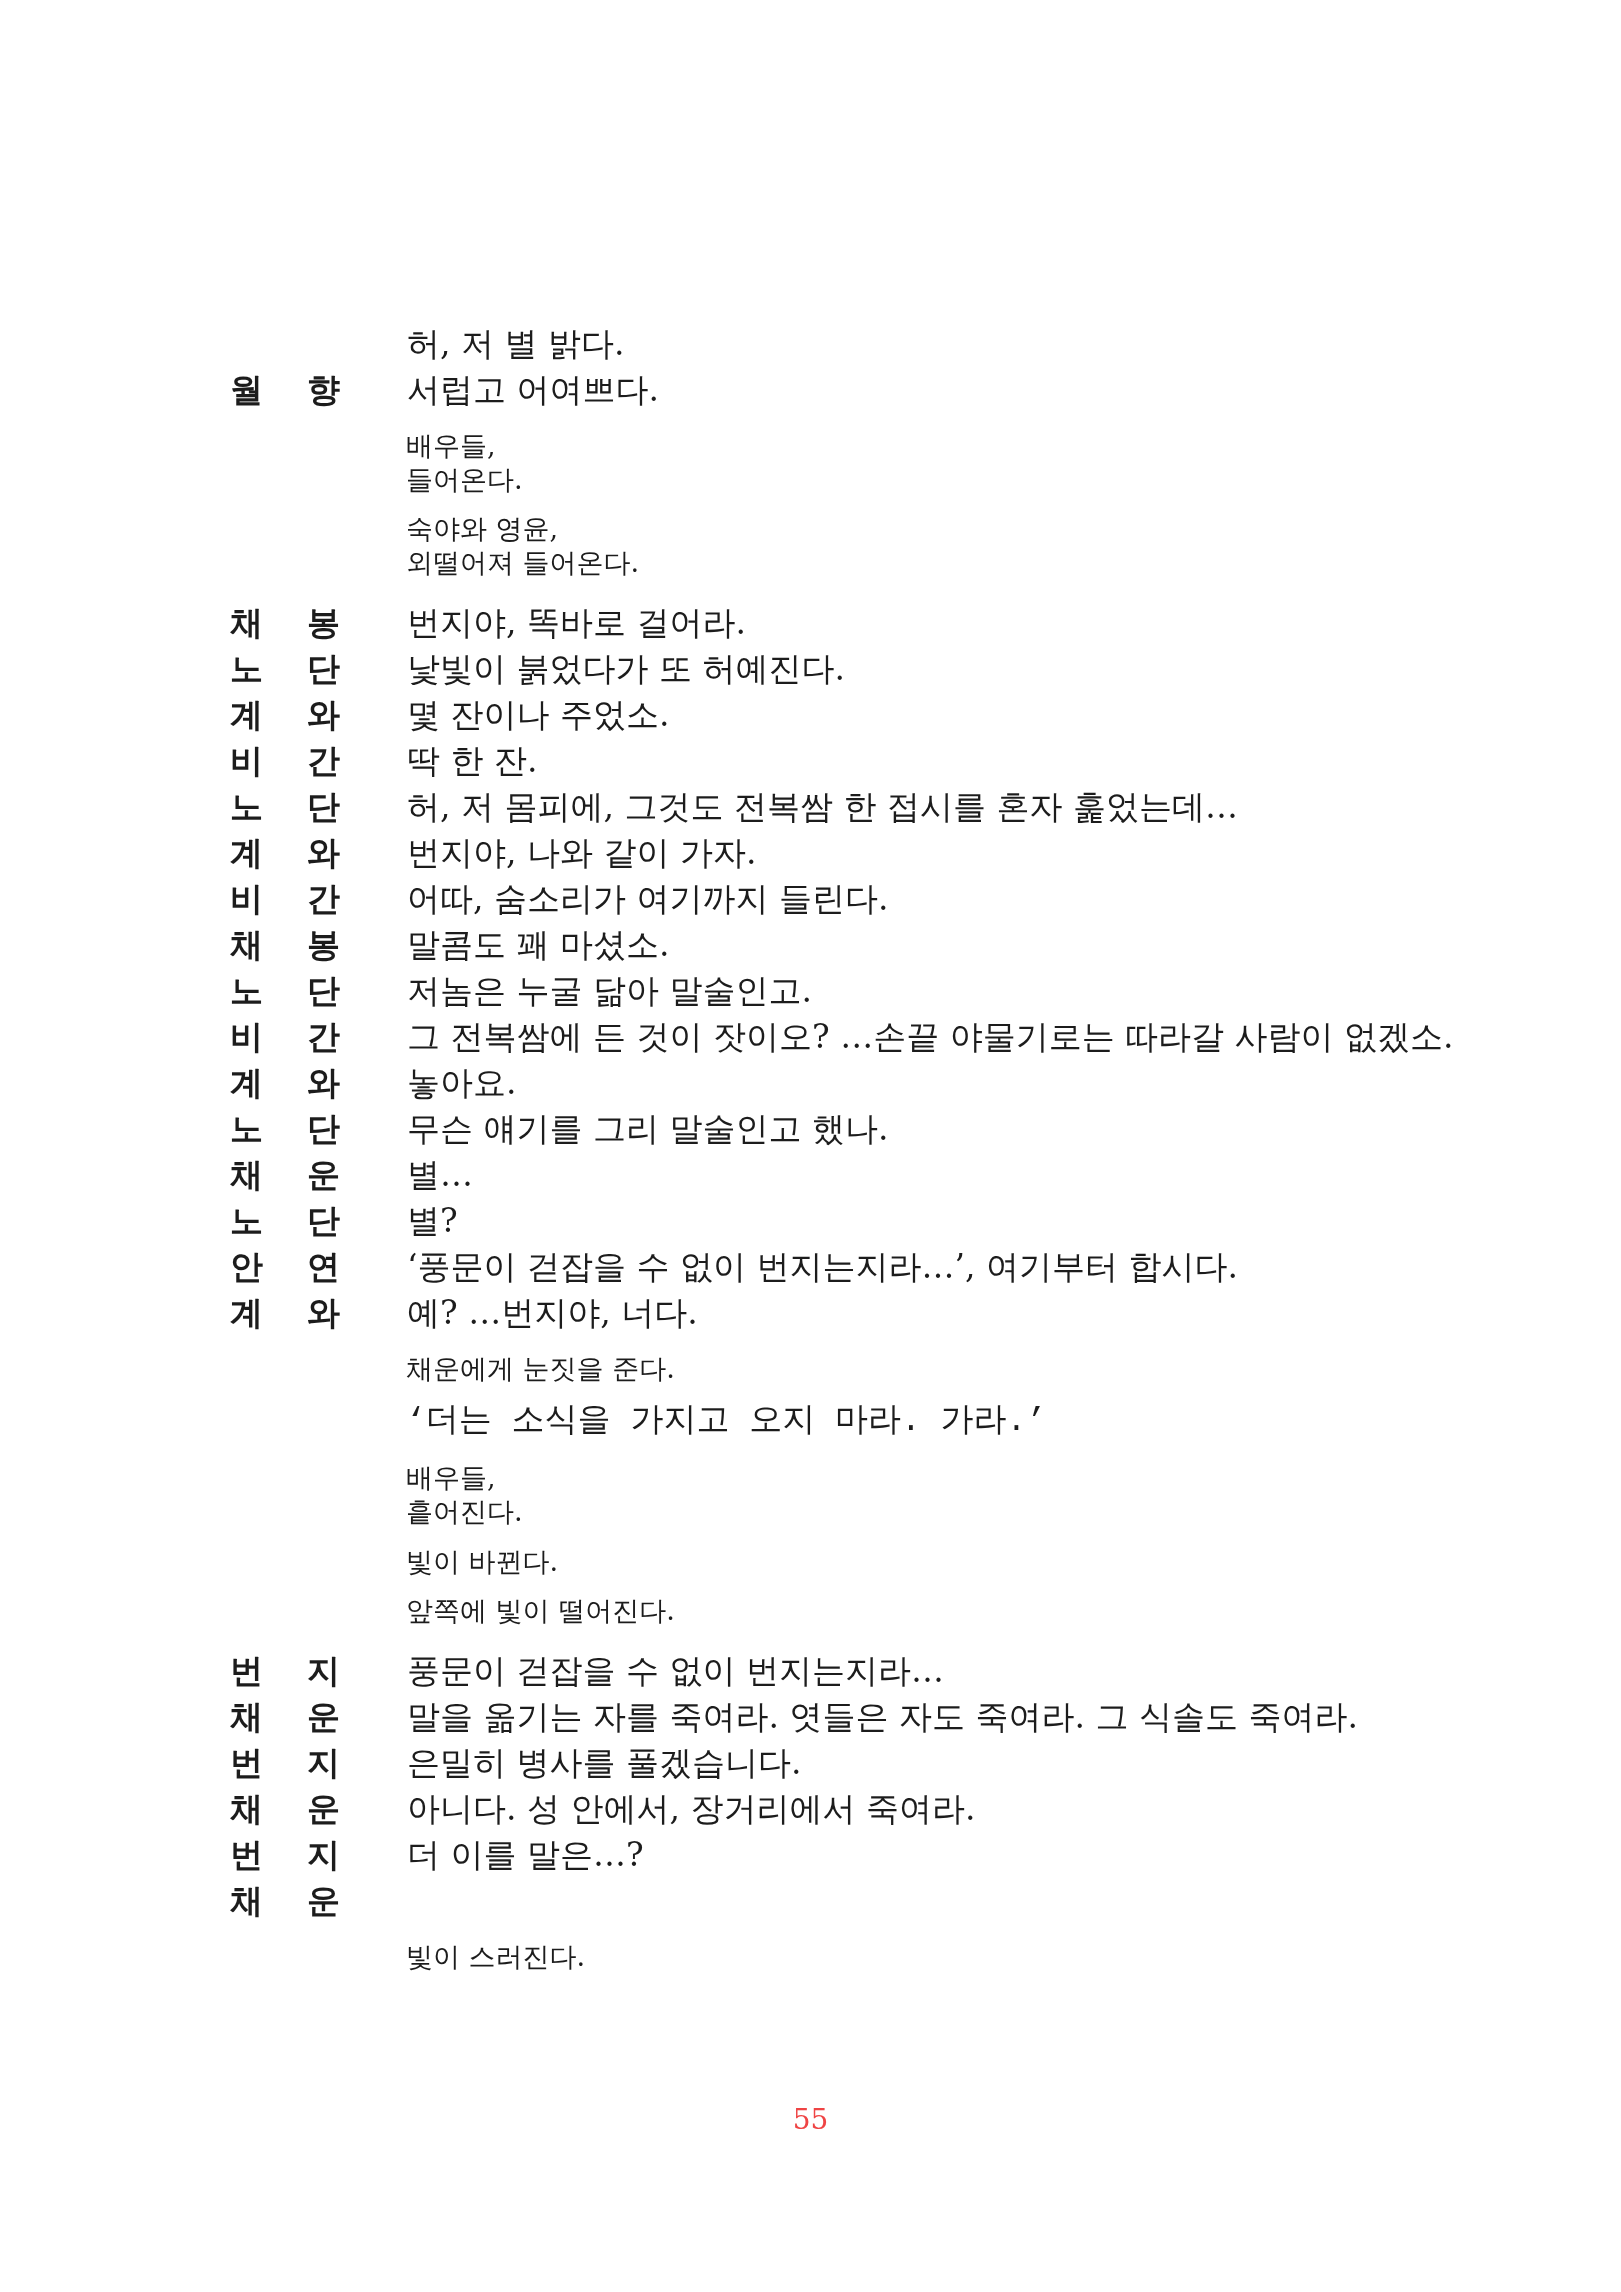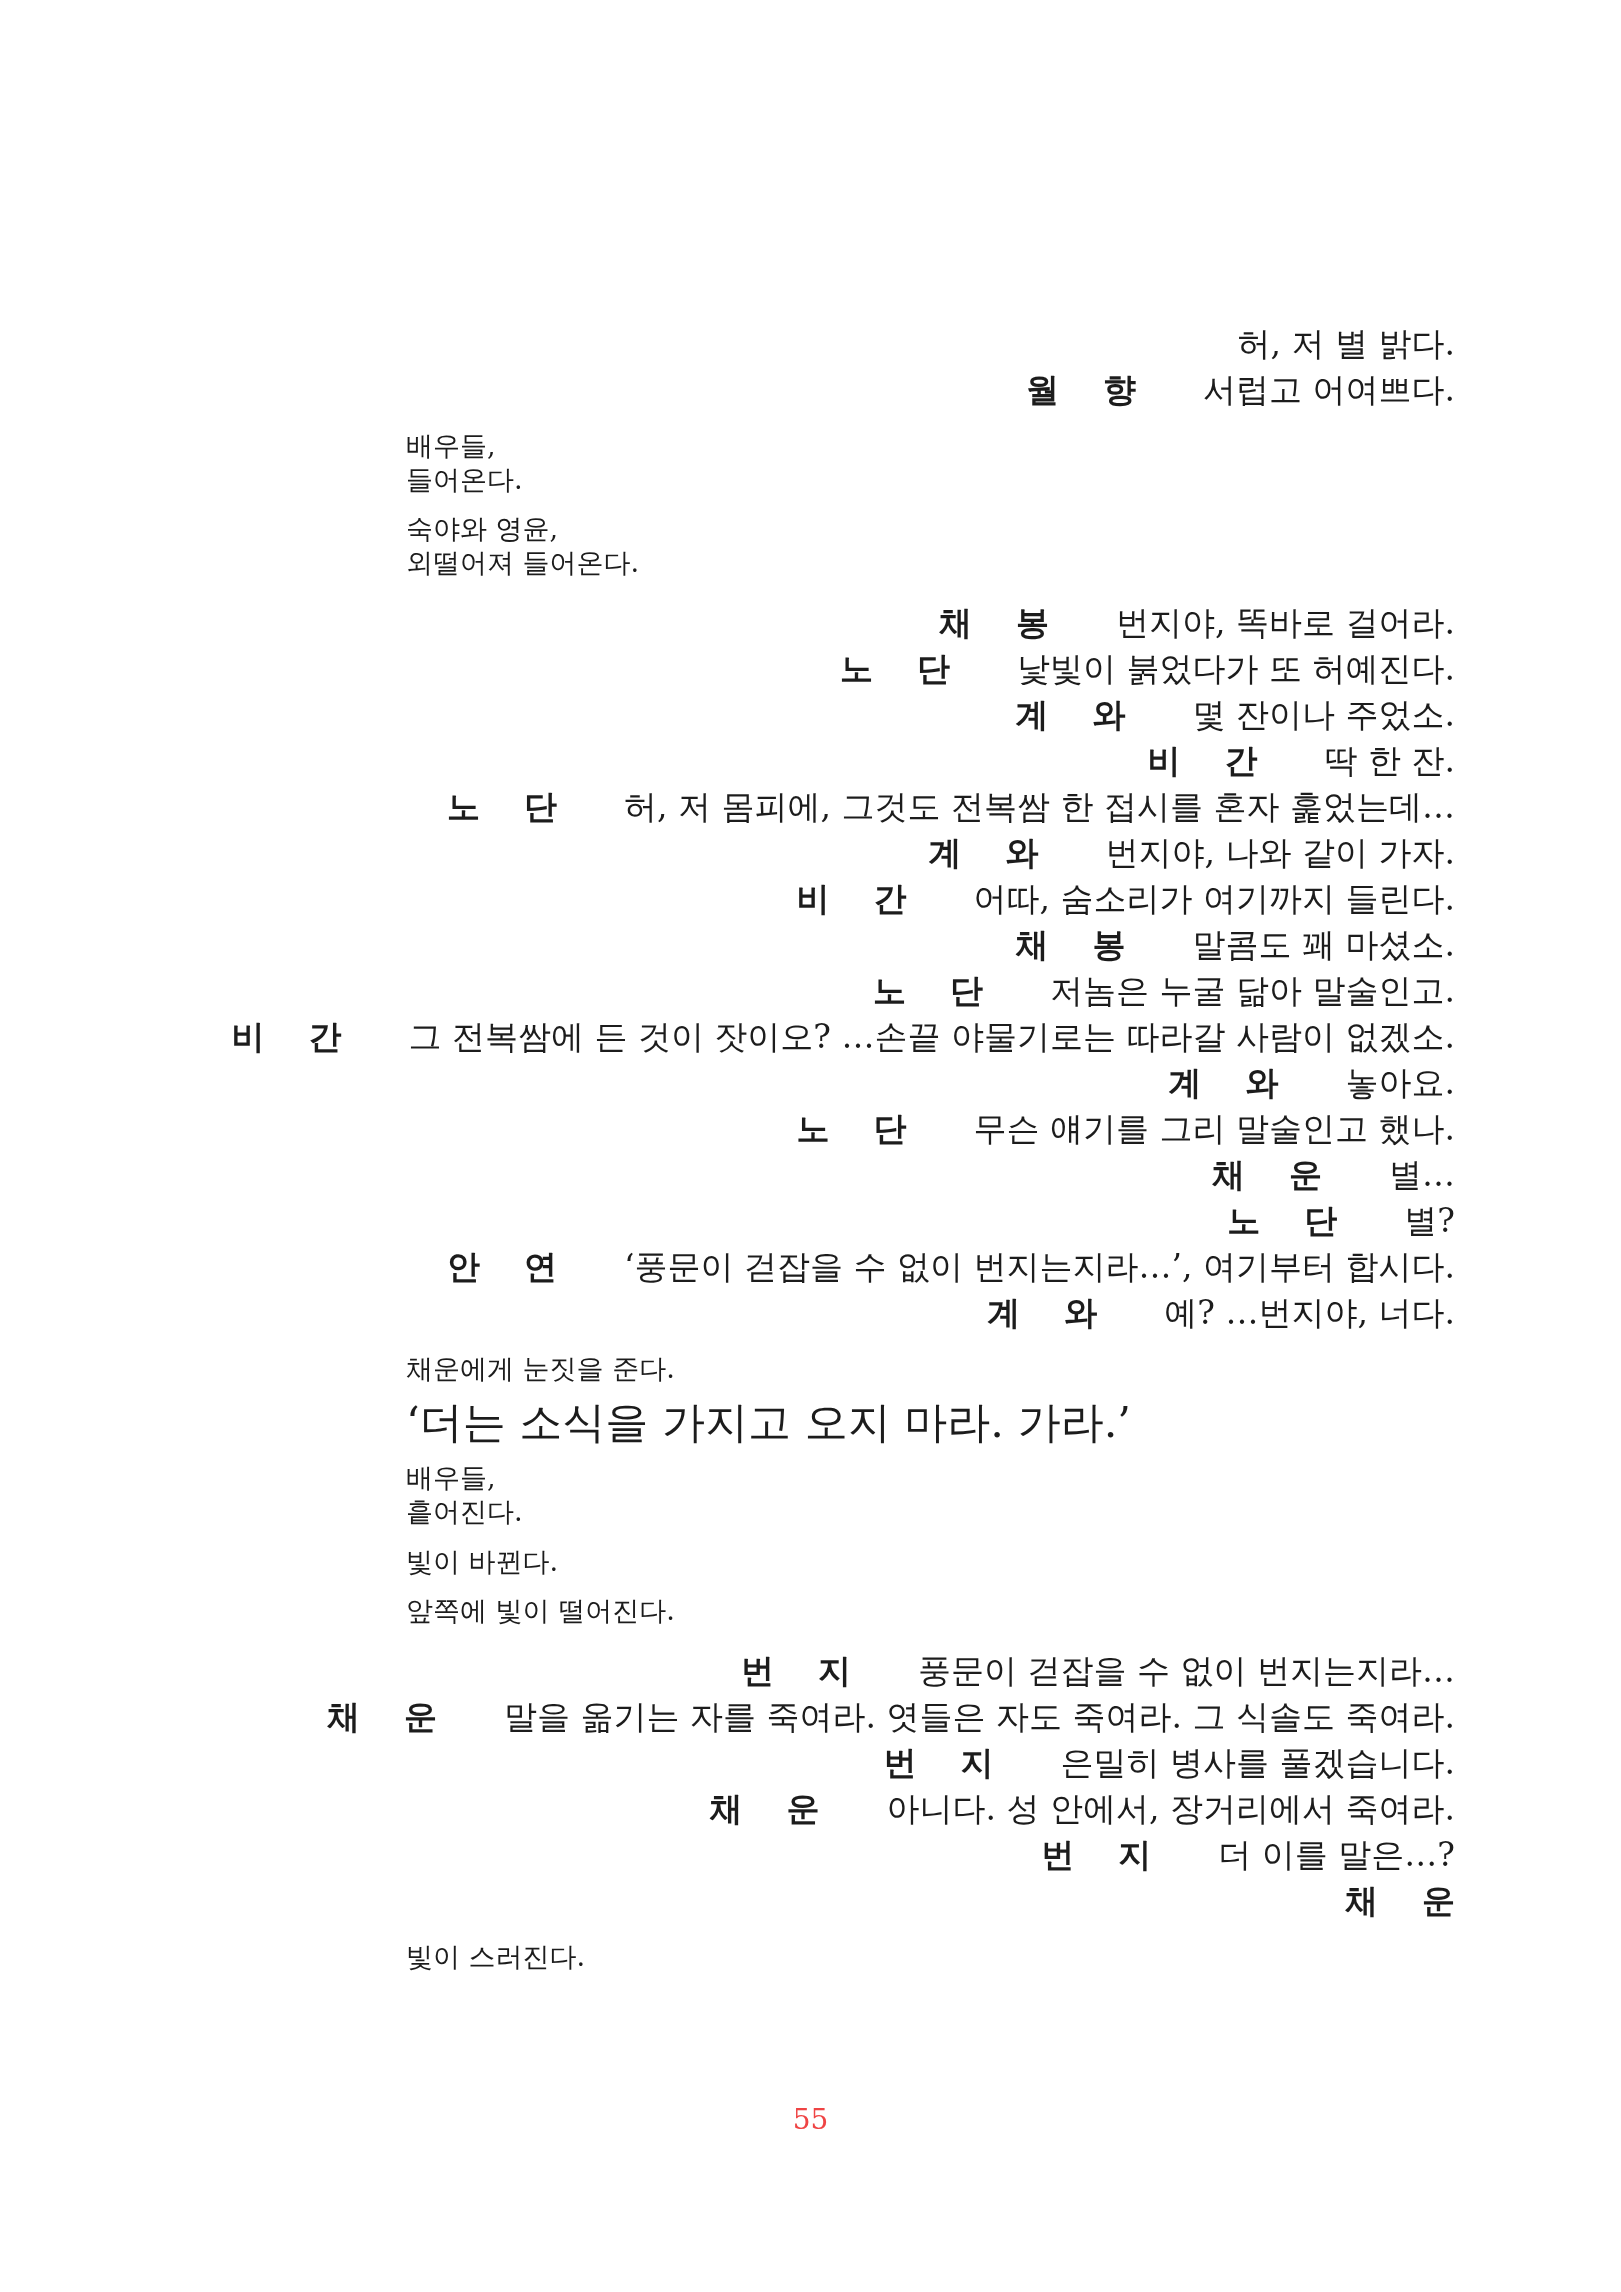--- a/index.html
+++ b/index.html
@@ -23,21 +23,20 @@
     left: 230px;
     width: 1225px;
   }
   
   .line {
     display: flex;
     align-items: baseline;
     font-size: 33px;
     line-height: 46px;
     white-space: nowrap;
-    justify-content: flex-end;
   }
   .name {
     flex: 0 0 110px;
     display: inline-flex;
     justify-content: space-between;
     font-weight: bold;
     letter-spacing: 0;
   }
   .speech {
     margin-left: 67px;
@@ -45,22 +44,23 @@
   
   .stage {
     margin: 15.7px 0 0 176px;
     font-size: 27px;
     line-height: 34px;
   }
   .stage:first-child { margin-top: 0; }
   
   .quote {
     margin: 13.7px 0 2px 176px;
-    font-size: 43px;
+    font-size: 33px;
     line-height: 46px;
+    font-family: Liberation Mono, monospace;
   }
   .dialogue-group-gap { margin-top: 19.6px; }
   .page-number {
     position: absolute;
     top: 2103px;
     left: 0;
     right: 0;
     text-align: center;
     font-size: 28px;
     font-family: "DejaVu Serif", "Liberation Serif", serif;

